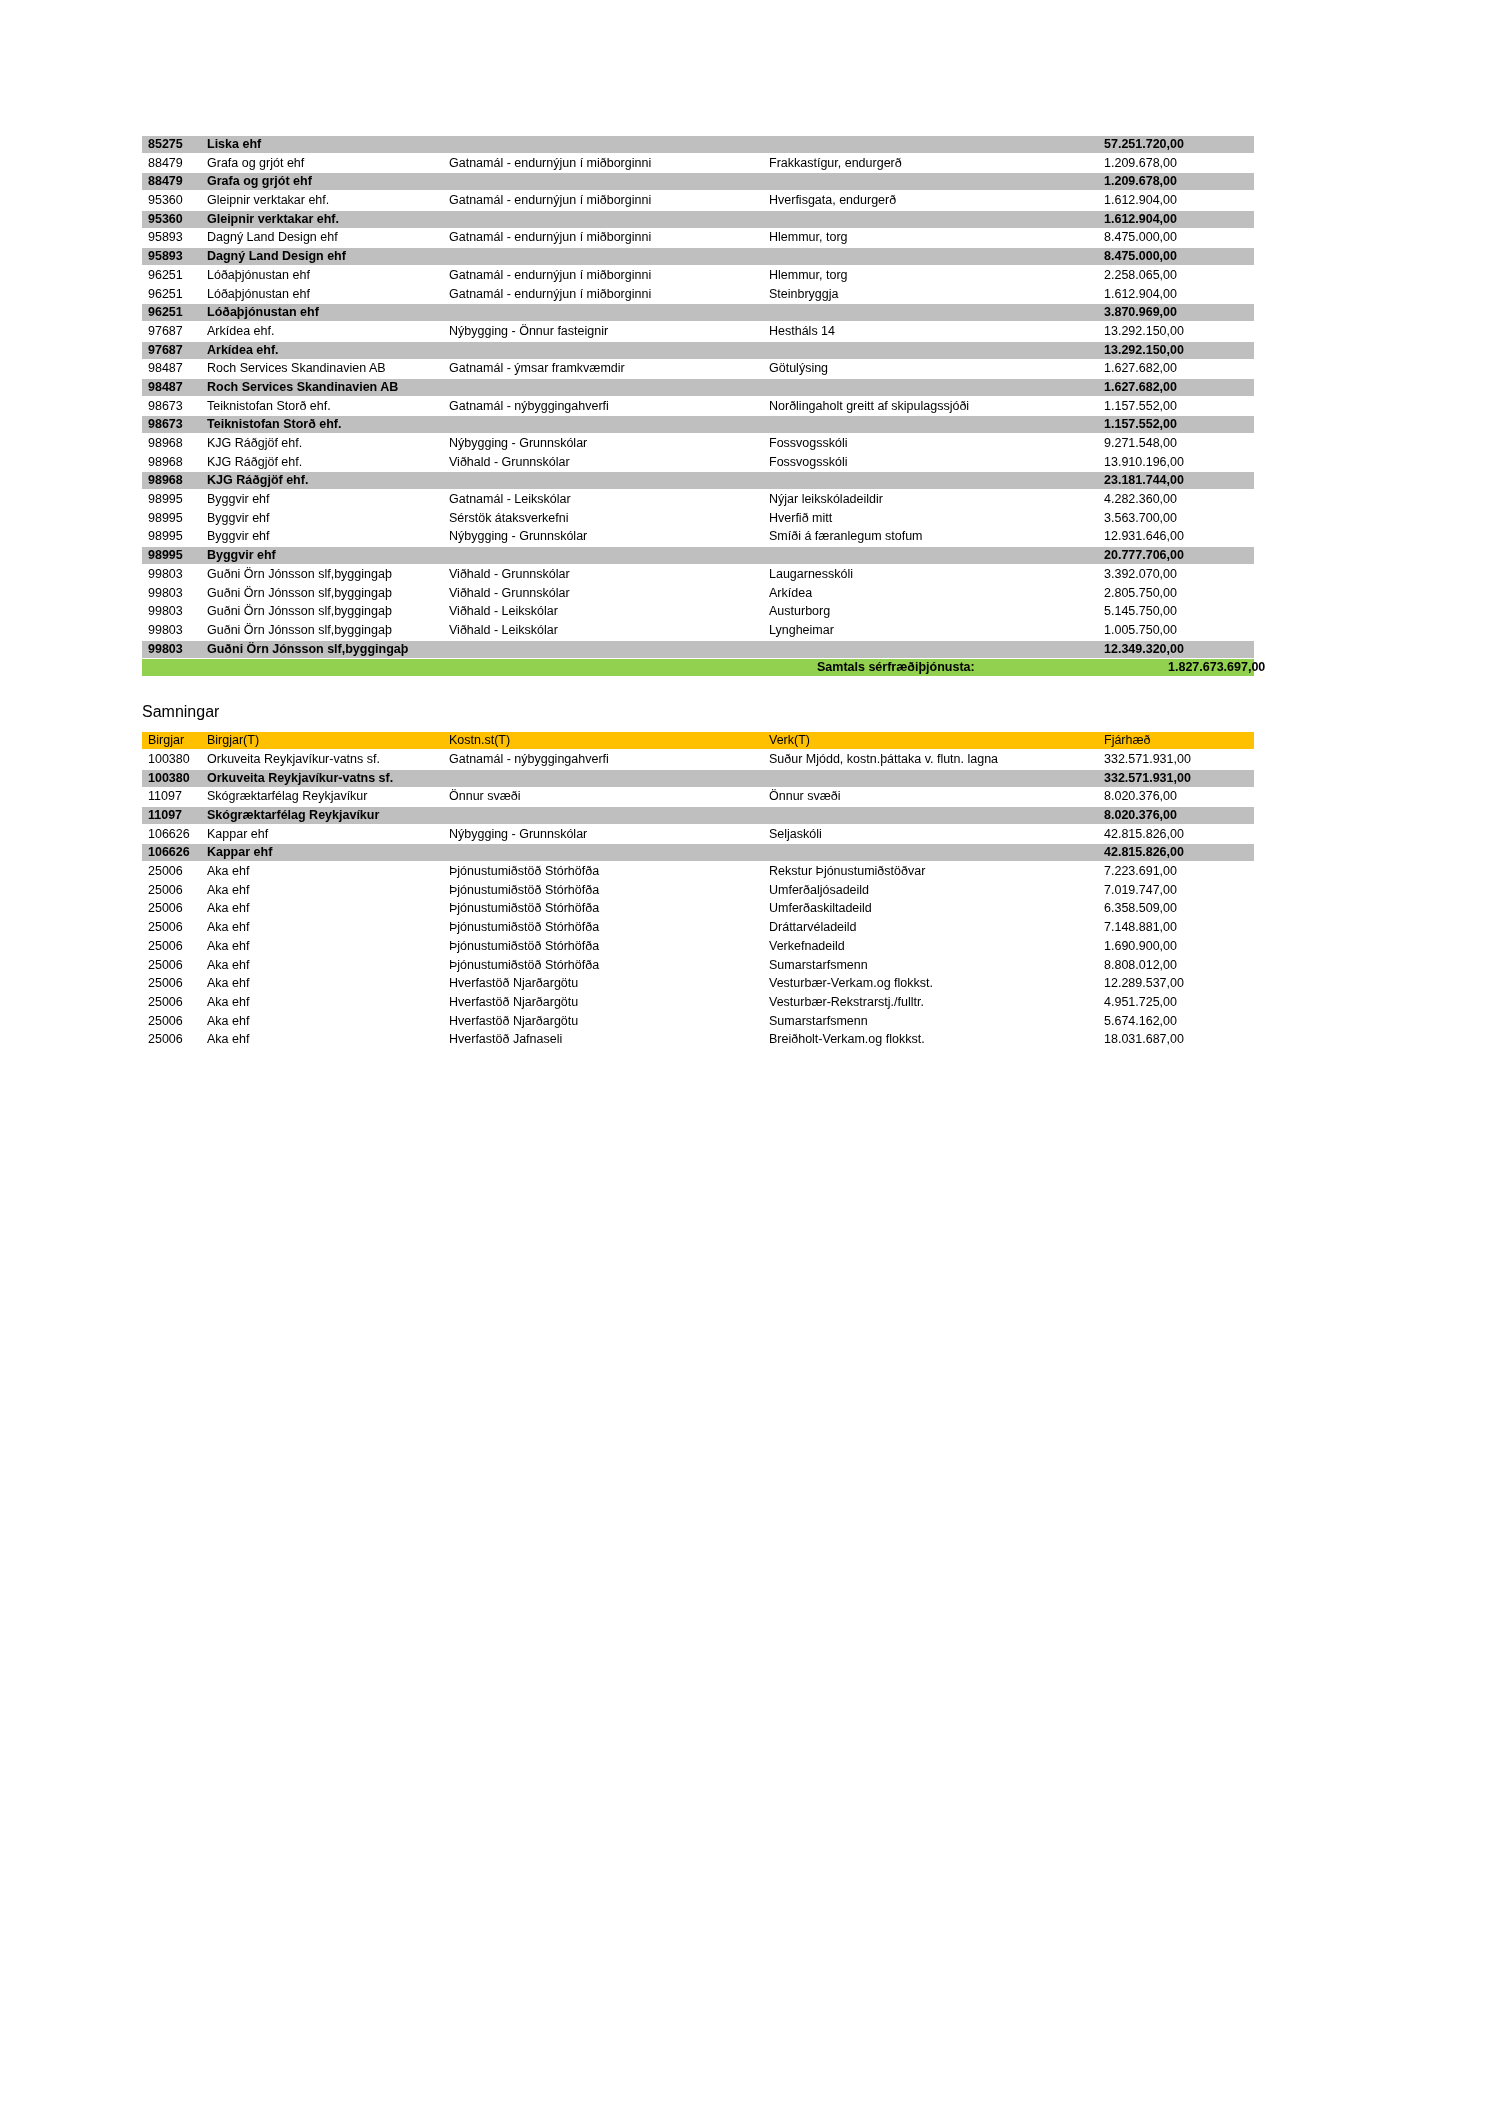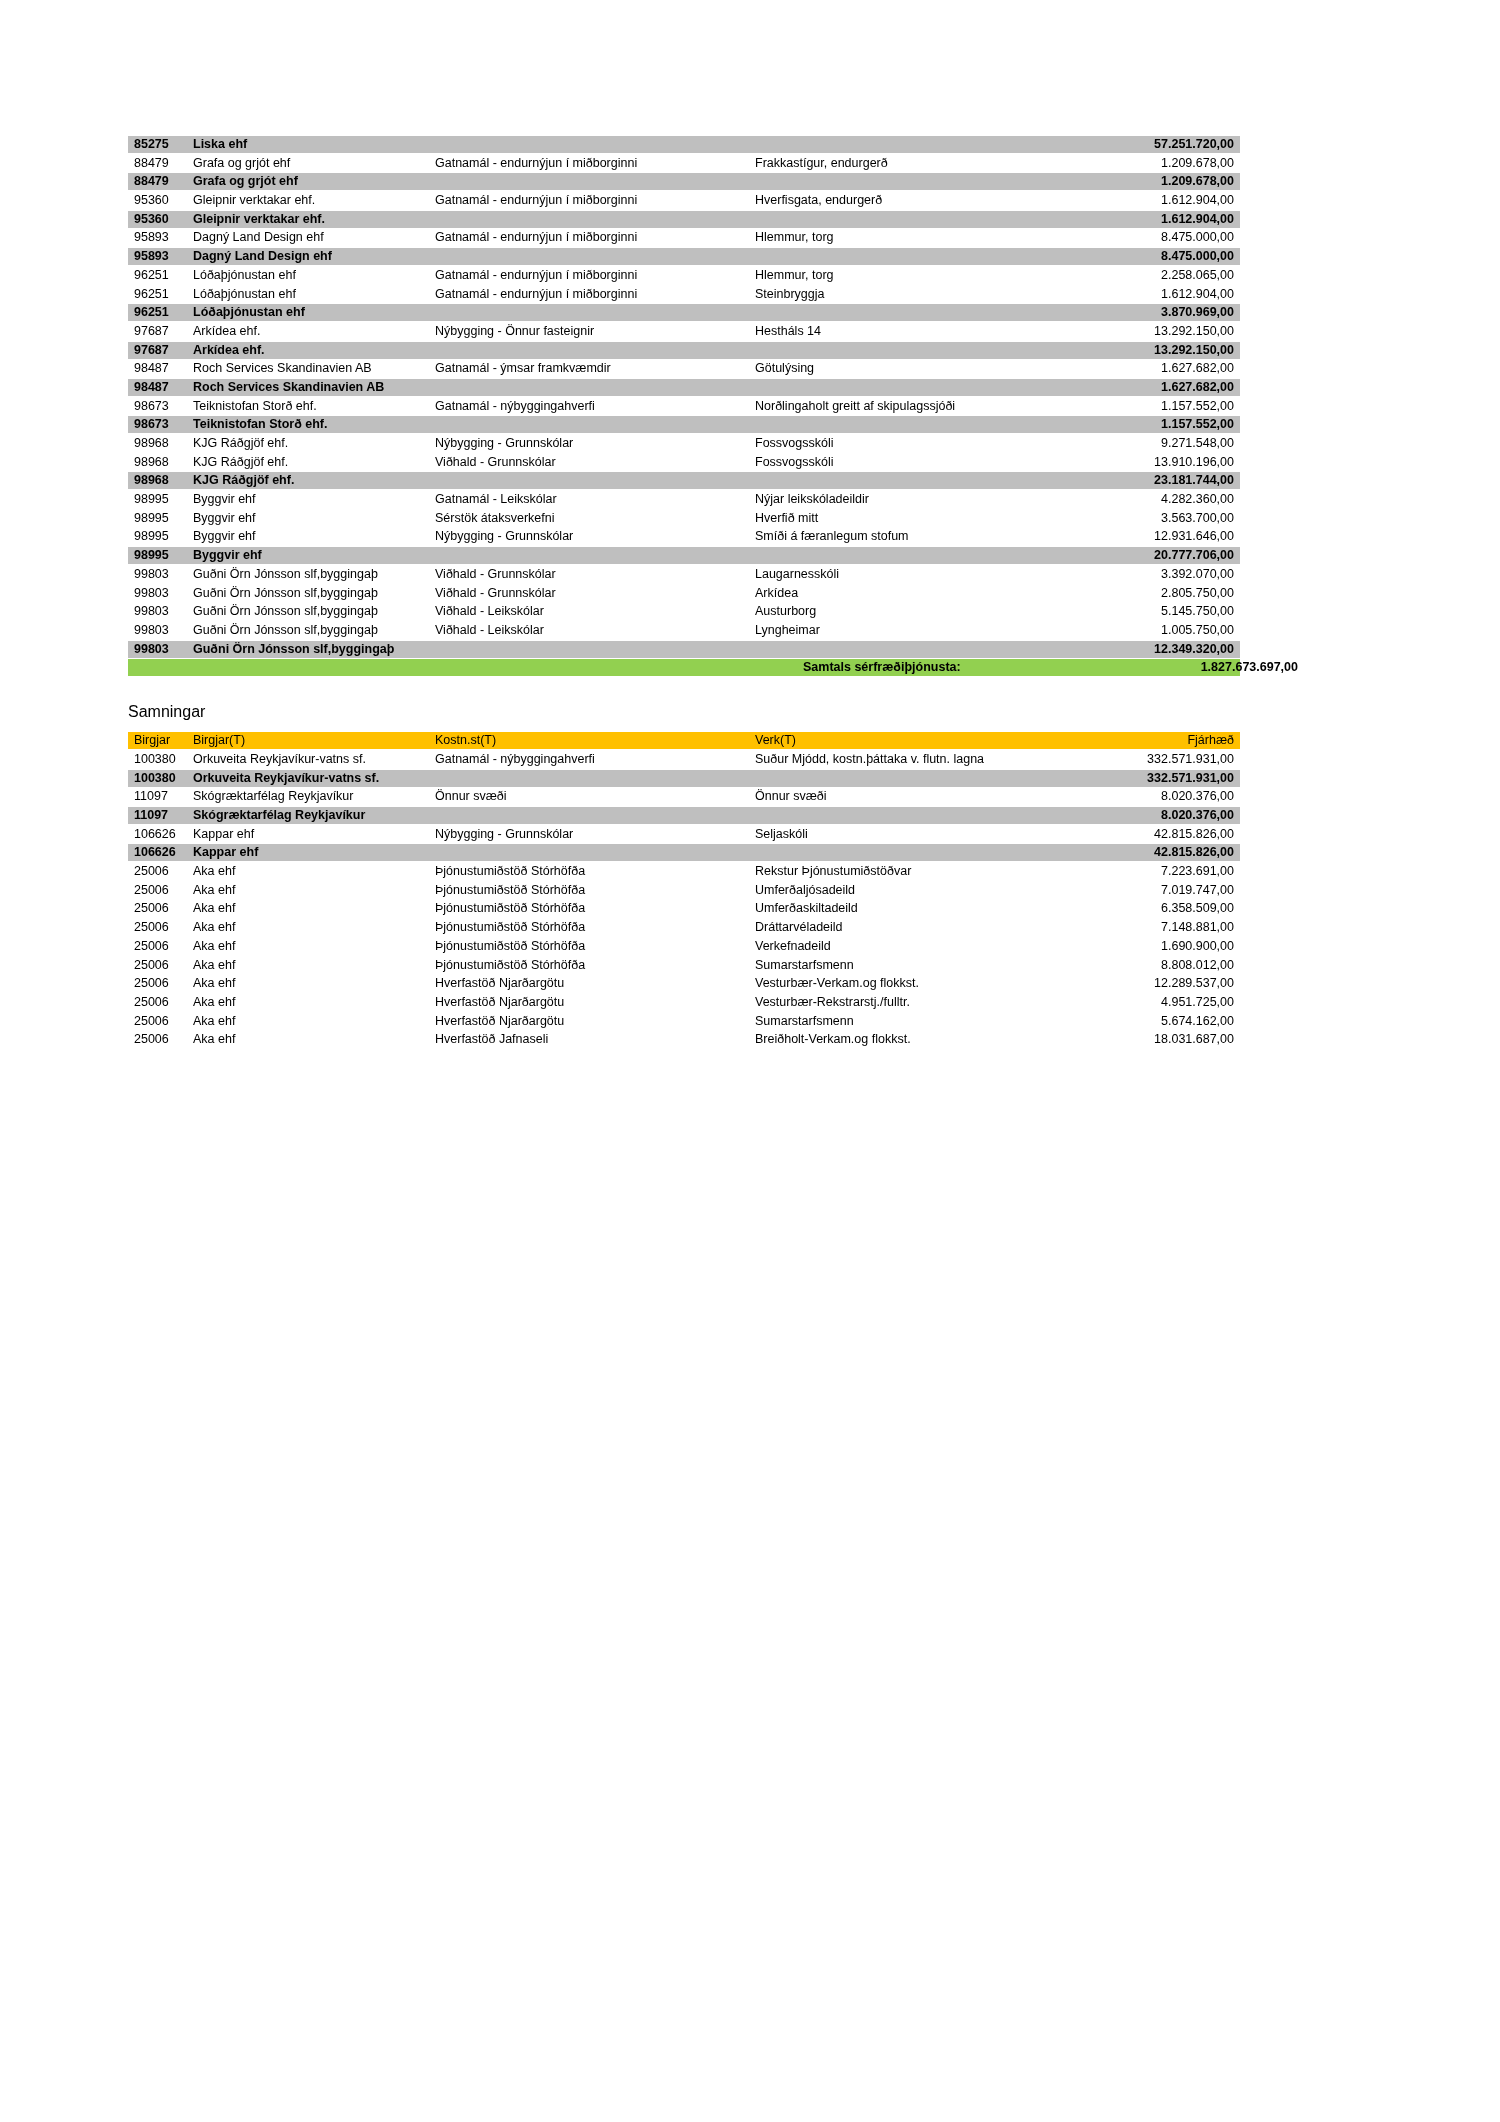--- a/index.html
+++ b/index.html
@@ -2,31 +2,31 @@
 <html style="--sub-bg: #bfbfbf; --tot-bg: #92d050; --hdr-bg: #ffc000;"><head>
 <meta charset="utf-8">
 <style>
   html,body{margin:0;padding:0;}
   body{
     width:1500px;height:2122px;position:relative;background:#ffffff;
     font-family:"Liberation Sans","DejaVu Sans",sans-serif;
     color:#000;
     -webkit-font-smoothing:antialiased;
   }
-  .sheet{position:absolute;left:128px;top:136px;width:1112px;}
+  .sheet{position:absolute;left:142px;top:136px;width:1112px;}
   .tbl{width:1112px;}
   .row{
     display:grid;
     grid-template-columns:65px 242px 320px 335px 150px;
     height:17px;line-height:17px;margin-bottom:1.7px;
     font-size:12.5px;
   }
   .c{overflow:hidden;white-space:nowrap;}
   .c-id{padding-left:6px;}
-  .c-amt{text-align:right;padding-right:6px;}
+  .c-amt{text-align:left;padding-right:6px;}
   .row.detail{background:#ffffff;}
   .row.subtotal{background:var(--sub-bg,#bfbfbf);font-weight:700;}
   .row.total{background:var(--tot-bg,#92d050);font-weight:700;gap:16px;}
   .row.header{background:var(--hdr-bg,#ffc000);font-weight:400;}
   .section-title{
     font-size:16px;font-weight:400;line-height:18px;
     margin-top:27px;margin-bottom:11px;
   }
 </style>
 </head>

